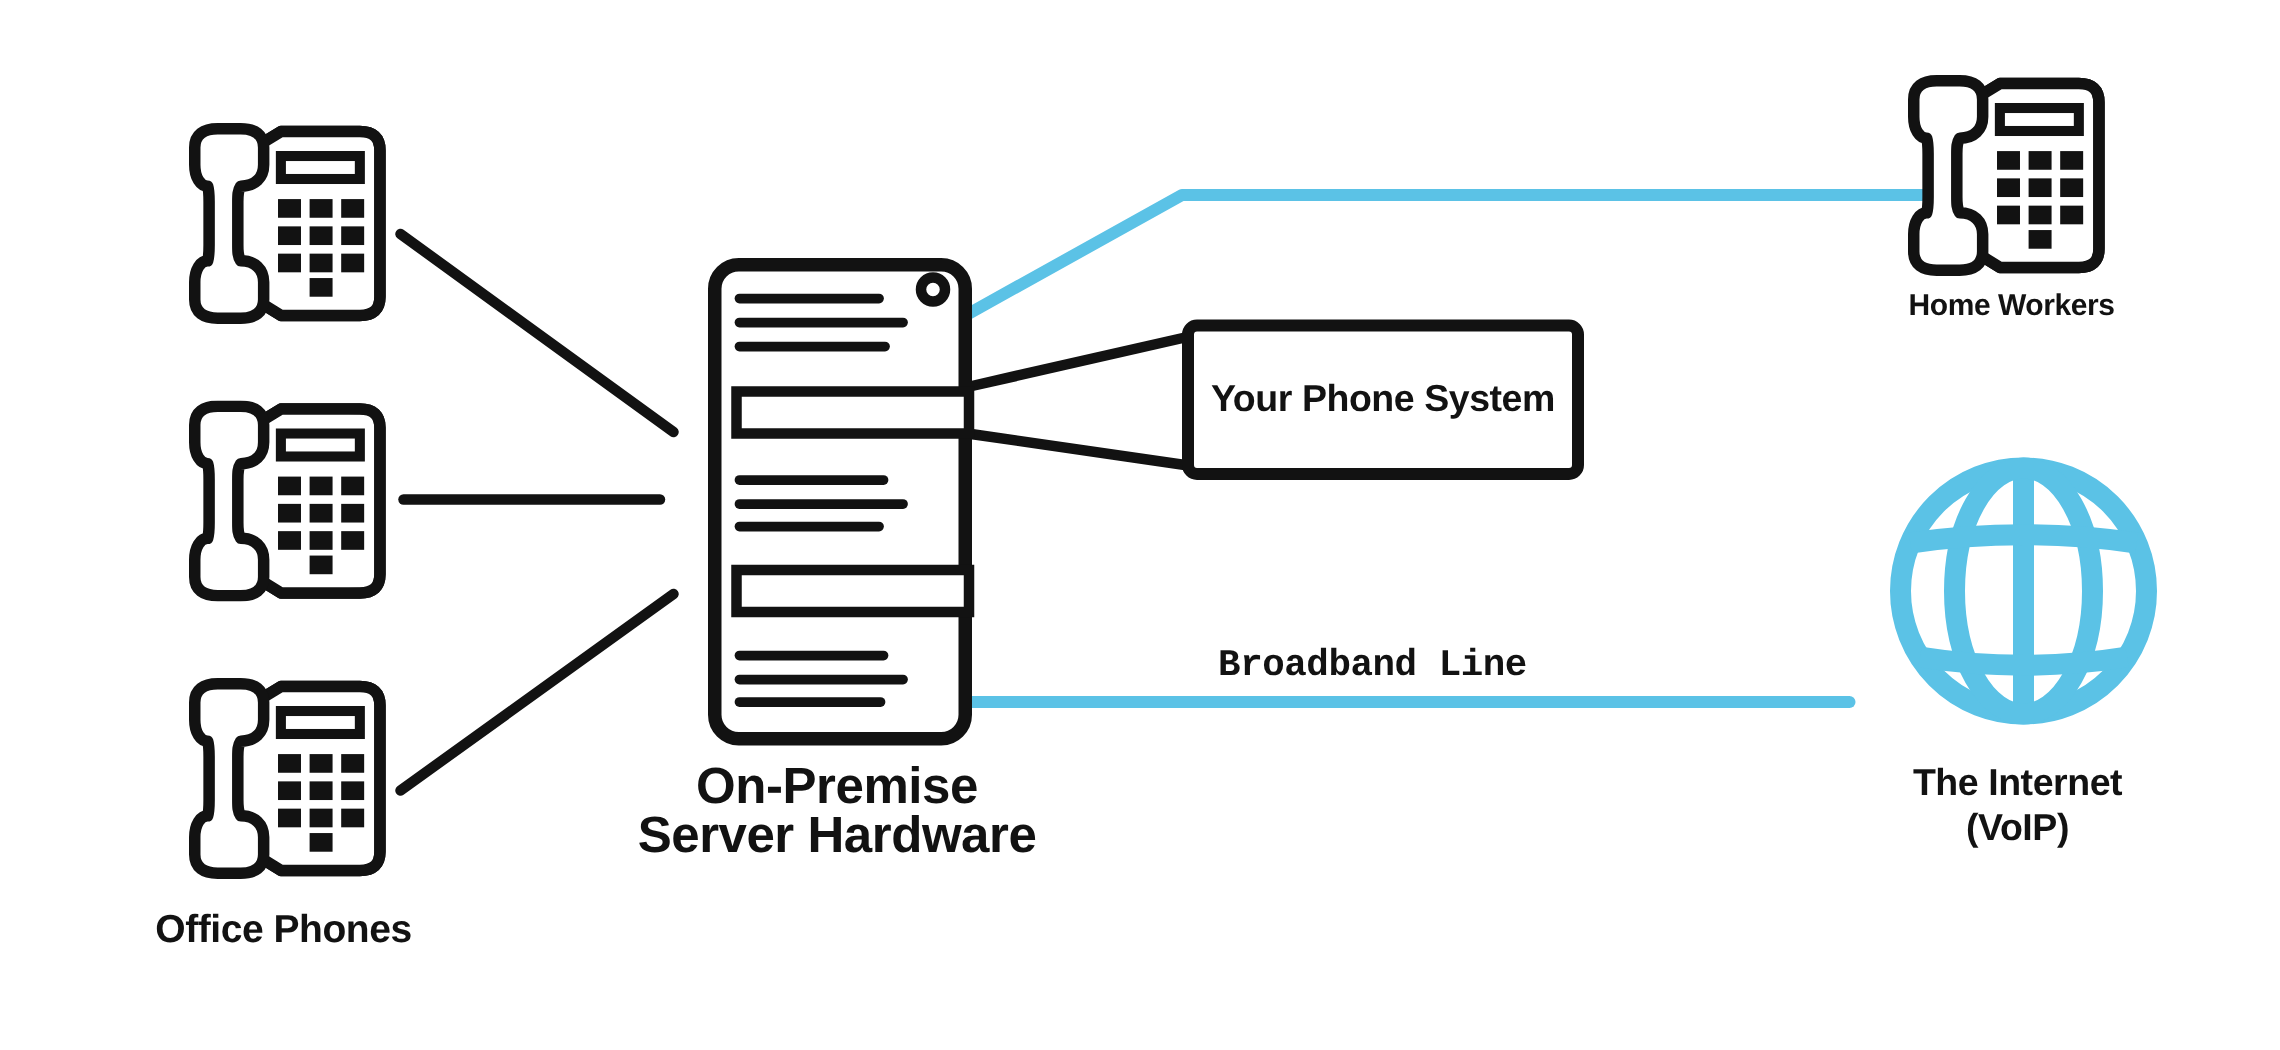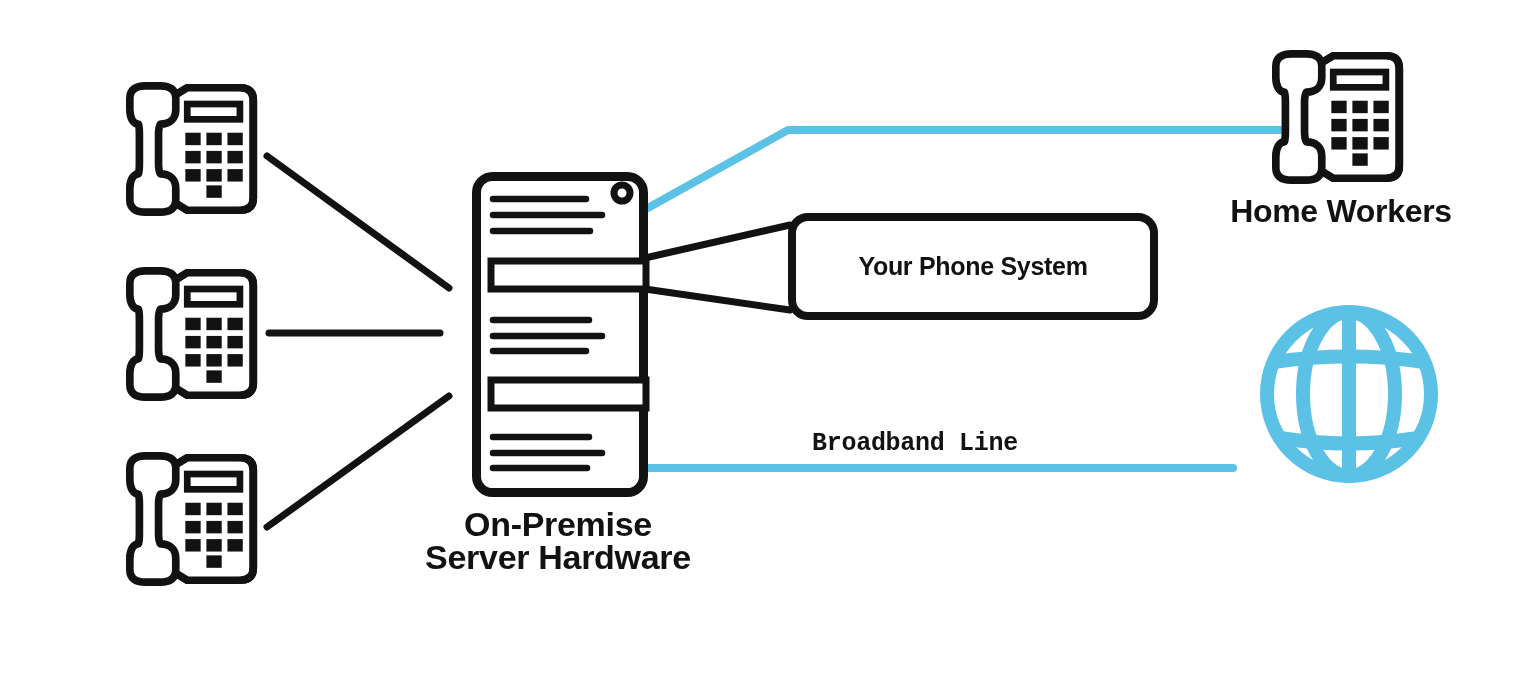--- a/index.html
+++ b/index.html
@@ -28,30 +28,30 @@
     color:var(--black);
     font-weight:700;
     white-space:nowrap;
     text-align:center;
     transform:translateX(-50%);
     letter-spacing:-0.3px;
   }
   .lbl-office   {left:189px; top:604px; font-size:26px;}
   .lbl-server   {left:558px; top:508px; font-size:34px; line-height:33px;}
   .lbl-broadband{left:915px; top:429px; font-size:25px;font-family:Liberation Mono, monospace;}
-  .lbl-home     {left:1341px;top:193px; font-size:32px;}
+  .lbl-home     {left:1341px;top:193px; font-size:20px;}
   .lbl-internet {left:1345px;top:507px; font-size:25px; line-height:30px;}
 
   .phone-system-box{
     position:absolute;
     left:788px; top:213px;
-    width:370px; height:107px;
+    width:268px; height:107px;
     box-sizing:border-box;
     border:8px solid var(--black);
-    border-radius:20px;
+    border-radius:10px;
     background:#fff;
     display:flex;align-items:center;justify-content:center;
     font-size:25px;font-weight:700;color:var(--black);
     letter-spacing:-0.3px;
   }
 </style>
 </head>
 <body>
 
 <div class="canvas">
@@ -135,28 +135,35 @@
   <svg class="abs" style="left:1259px;top:304px" width="180" height="180" viewBox="0 0 180 180">
     <g class="nofill stroke-blue" stroke-width="14">
       <circle cx="90" cy="90" r="82"></circle>
       <line x1="90" y1="9" x2="90" y2="171"></line>
       <ellipse cx="90" cy="90" rx="46" ry="82"></ellipse>
       <path d="M 14.5,58 Q 90,47 165.5,58"></path>
       <path d="M 21,134 Q 90,145 159,134"></path>
     </g>
   </svg>
 
+  <div class="lbl lbl-office">
+    <span>Office Phones</span>
+  </div>
 
   <div class="lbl lbl-server">
     <div>On-Premise</div>
     <div>Server Hardware</div>
   </div>
 
   <div class="lbl lbl-broadband">
     <span>Broadband Line</span>
   </div>
 
   <div class="lbl lbl-home">
     <span>Home Workers</span>
   </div>
 
+  <div class="lbl lbl-internet">
+    <div>The Internet</div>
+    <div>(VoIP)</div>
+  </div>
 
 </div>
 
 </body></html>

